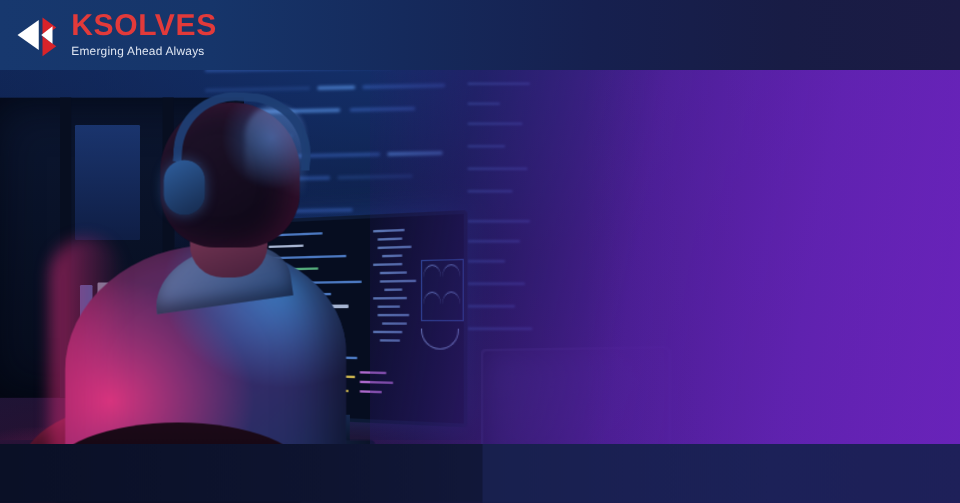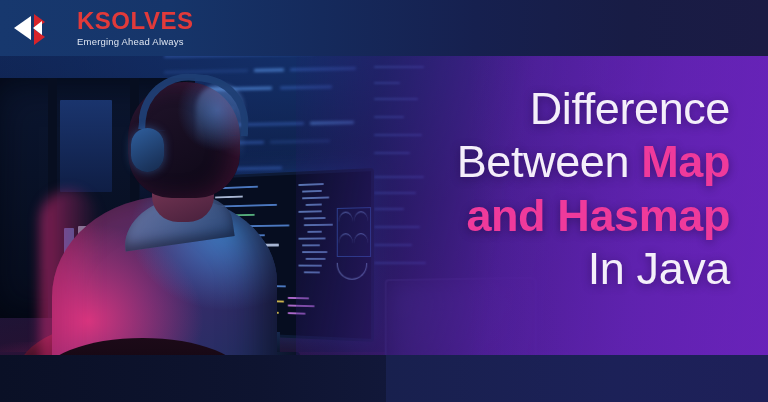--- a/index.html
+++ b/index.html
@@ -195,21 +195,21 @@
   .band-bottom{
     position:absolute;left:0;bottom:0;width:100%;height:47px;
     background:linear-gradient(90deg,#0a1026 0%,#0e1430 34%,#141a40 62%,#1a1d4c 88%,#1d1e52 100%);
   }
   .band-bottom.right-only{
     left:386px;width:382px;
     background:linear-gradient(90deg,#18204e,#1c2158 60%,#1e2059);
   }
 
   
-  .logo{position:absolute;left:14px;top:9px;display:flex;align-items:center;gap:25px;}
+  .logo{position:absolute;left:14px;top:9px;display:flex;align-items:center;gap:5px;}
   .logo-mark{position:relative;width:38px;height:34px;}
   .mk-tri{
     position:absolute;left:0;top:5px;width:0;height:0;
     border-top:12px solid transparent;border-bottom:12px solid transparent;
     border-right:17px solid #ffffff;
   }
   .mk-k-top{
     position:absolute;left:20px;top:3px;width:0;height:0;
     border-top:8px solid transparent;border-bottom:8px solid transparent;
     border-left:11px solid #d8232a;
@@ -398,20 +398,14 @@
       <span class="mk-k-top"></span>
       <span class="mk-k-bot"></span>
       <span class="mk-k-mid"></span>
     </div>
     <div class="logo-text">
       <span class="logo-name">KSOLVES</span>
       <span class="logo-tag">Emerging Ahead Always</span>
     </div>
   </div>
 
-  <div class="headline">
-    <span class="hl">Difference</span>
-    <span class="hl"><span>Between </span><span class="pink">Map</span></span>
-    <span class="hl all-pink">and Hasmap</span>
-    <span class="hl">In Java</span>
-  </div>
 
 </div>
 
 </body></html>

